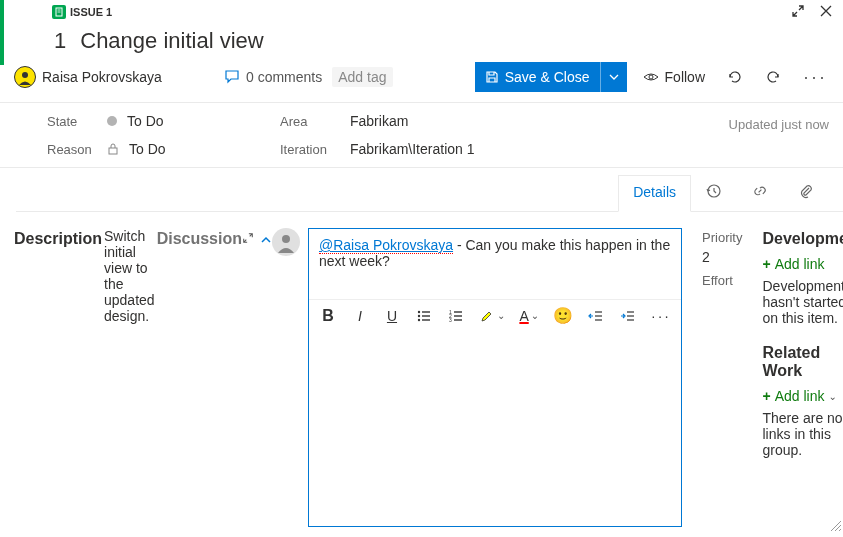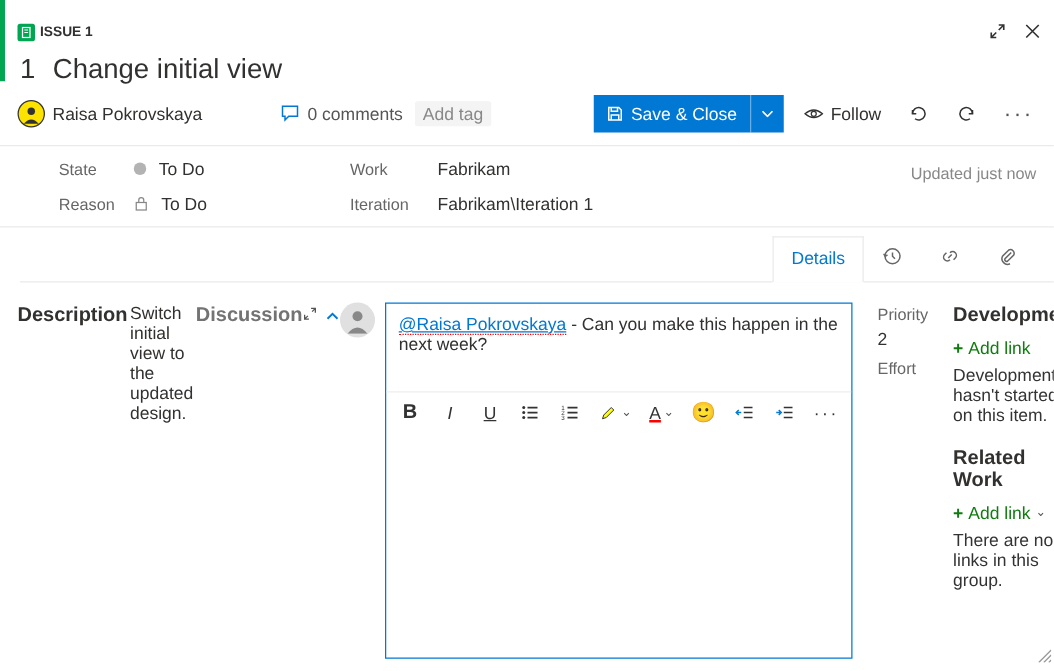--- a/index.html
+++ b/index.html
@@ -1,19 +1,19 @@
 <!DOCTYPE html>
 <html><head>
 <meta charset="utf-8">
 <style>
   * { box-sizing: border-box; font-family: "Segoe UI", Arial, sans-serif; }
   body { margin: 0; padding: 0; background: #fff; color: #323130; font-size: 14px; }
   .workitem { width: 843px; height: 537px; position: relative; display: flex; flex-direction: column; }
   .accent-bar { position: absolute; left: 0; top: 0; width: 4px; height: 65px; background: #00a651; }
-  .header { padding: 14px 10px 0 14px; }
+  .header { padding: 0 10px 0 14px; margin-left: 38px; }
   .top-row { display: flex; align-items: center; justify-content: space-between; height: 24px; }
   .issue-tag { display: flex; align-items: center; gap: 4px; font-size: 11px; font-weight: 600; color: #323130; }
   .issue-icon { width: 14px; height: 14px; background: #00a651; border-radius: 2px; position: relative; display:flex; align-items:center; justify-content:center;}
   .issue-icon svg { width:10px; height:10px; }
   .window-ctrls { display: flex; gap: 14px; align-items: center; }
   .window-ctrls span { cursor: pointer; }
   .title-row { display: flex; align-items: baseline; gap: 14px; padding: 4px 0 8px 2px; }
   .title-id { font-size: 22px; font-weight: 300; }
   .title-text { font-size: 22px; font-weight: 400; }
   .toolbar { display: flex; align-items: center; padding: 0 10px 10px 14px; gap: 10px; border-bottom: 1px solid #eaeaea; }
@@ -169,21 +169,21 @@
             <svg width="12" height="12" viewBox="0 0 12 12">
                 <rect x="2" y="5" width="8" height="6" fill="none" stroke="#888" stroke-width="1"></rect>
                 <path d="M4 5 V3 A2 2 0 0 1 8 3 V5" fill="none" stroke="#888" stroke-width="1"></path>
               </svg>
             <span>To Do</span>
           </span>
         </div>
       </div>
       <div class="field-col">
         <div class="field-row">
-          <span class="field-label2">Work</span>
+          <span class="field-label2">Area</span>
           <span class="field-value" style="width:auto">Fabrikam</span>
         </div>
         <div class="field-row">
           <span class="field-label2">Iteration</span>
           <span class="field-value" style="width:auto">Fabrikam\Iteration 1</span>
         </div>
       </div>
     </div>
     <span class="updated">Updated just now</span>
   </div>

